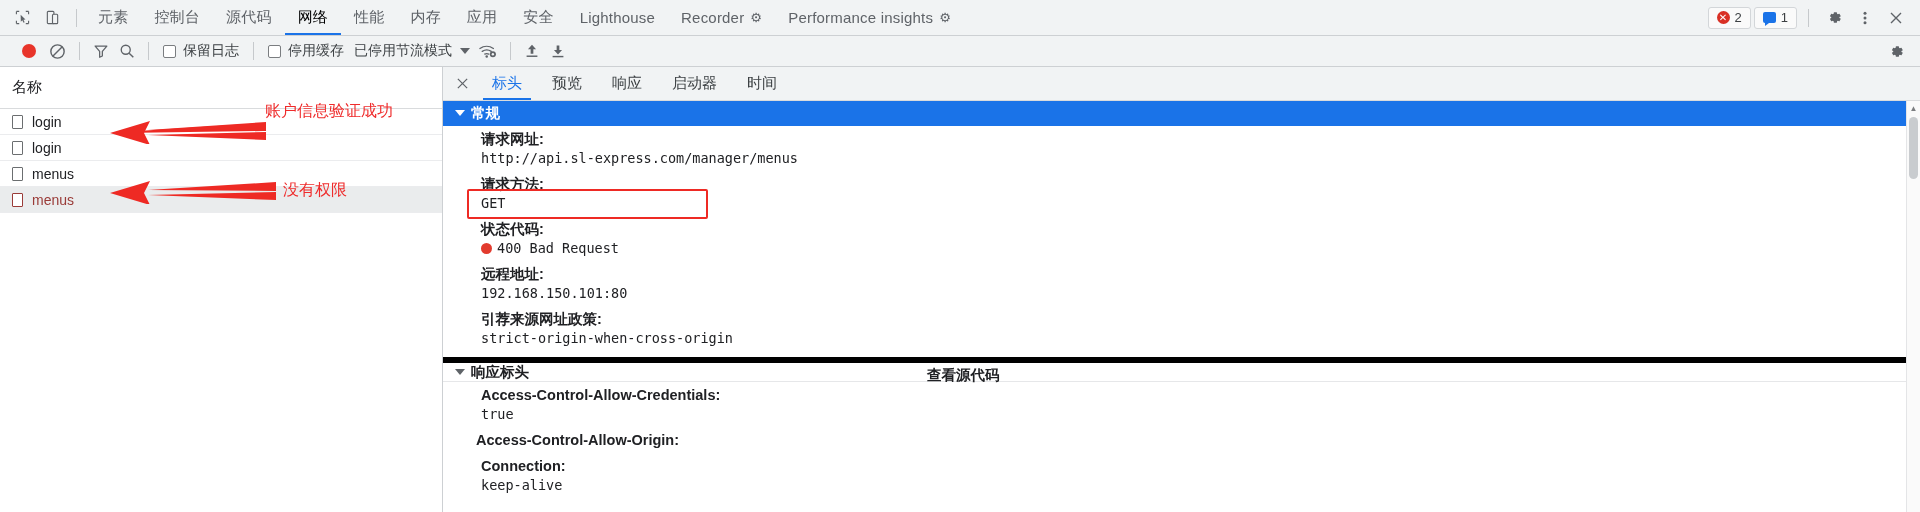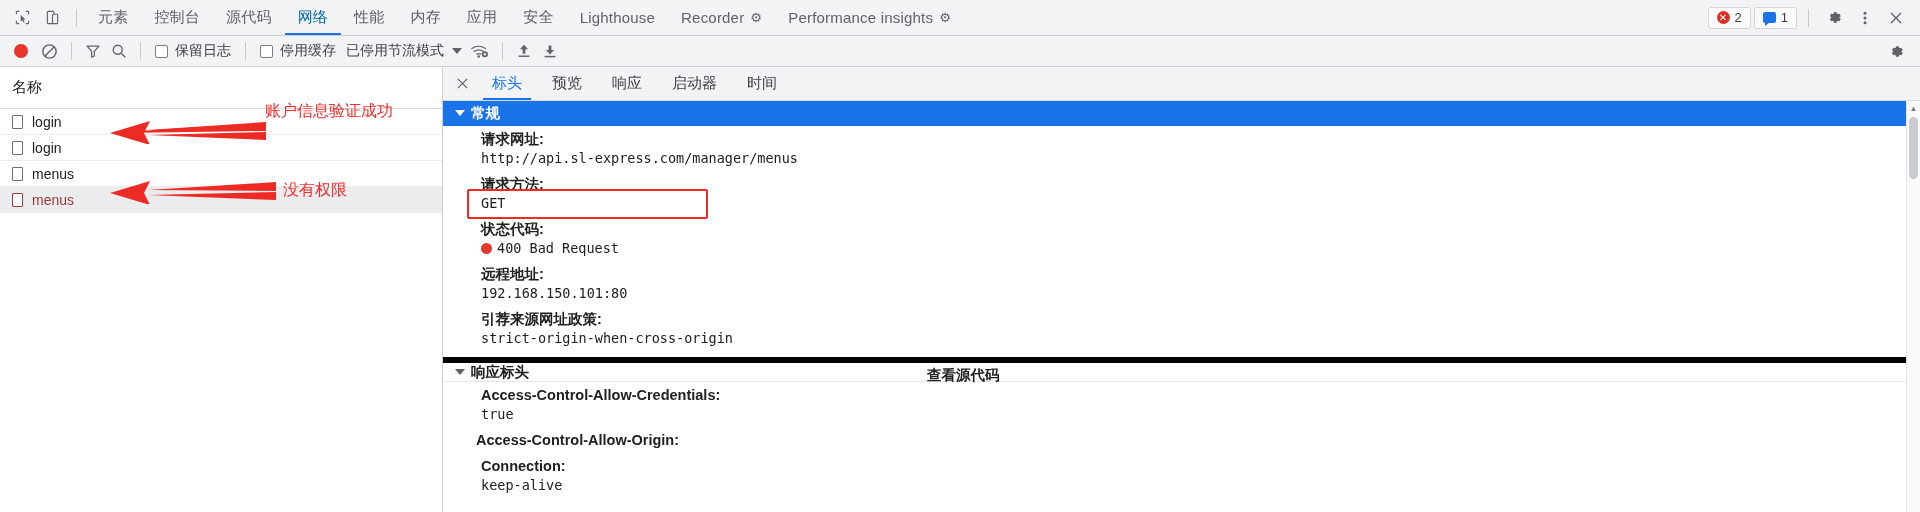--- a/index.html
+++ b/index.html
@@ -32,21 +32,21 @@
 
   .panel-tabs { display: flex; align-items: stretch; }
   .ptab {
     display: flex; align-items: center; justify-content: center;
     padding: 0 13px;
     font-size: 15px; color: #5f6368;
     cursor: pointer; position: relative;
     white-space: nowrap;
     letter-spacing: .2px;
   }
-  .ptab.active { color: #0369a1; }
+  .ptab.active { color: #000000; }
   .ptab.active::after {
     content: ""; position: absolute; left: 0; right: 0; bottom: 0;
     height: 2px; background: #1a73e8;
   }
   .ptab .lat { font-size: 15px; }
   .ptab .flask { margin-left: 6px; font-size: 13px; color: #5f6368; }
 
   .tb-right { margin-left: auto; display: flex; align-items: center; padding-right: 10px; gap: 3px; }
   .badge {
     display: inline-flex; align-items: center; gap: 5px;
@@ -62,21 +62,21 @@
   }
   .badge .msg-ico { width:13px; height:11px; background:#1a73e8; border-radius:2px; position:relative; }
   .badge .msg-ico::after{content:"";position:absolute;left:2px;bottom:-3px;border-left:4px solid #1a73e8;border-bottom:3px solid transparent;}
 
   
   .toolbar2 {
     height: 31px; min-height:31px;
     background: #f1f3f4;
     border-bottom: 1px solid #cdd0d3;
     display: flex; align-items: center;
-    padding-left: 6px; position: relative;
+    padding-left: 14px; position: relative;
   }
   .tbl-item { display:flex; align-items:center; height:26px; padding:0 4px; border-radius:3px; cursor:pointer; }
   .chk-label { display:flex; align-items:center; gap:7px; font-size:14px; color:#3c4043; padding:0 6px; cursor:pointer; }
   .chkbox { width:13px; height:13px; border:1px solid #7a7d80; border-radius:2px; background:#fff; }
   .throttle-txt { font-size:14px; color:#3c4043; padding:0 4px; cursor:pointer; }
   .caret-dn { width:0;height:0;border-left:5px solid transparent;border-right:5px solid transparent;border-top:6px solid #5f6368; }
   .settings-right { margin-left:auto; padding-right:10px; display:flex; align-items:center; }
 
   
   .main { flex: 1; display: flex; min-height: 0; position: relative; }

